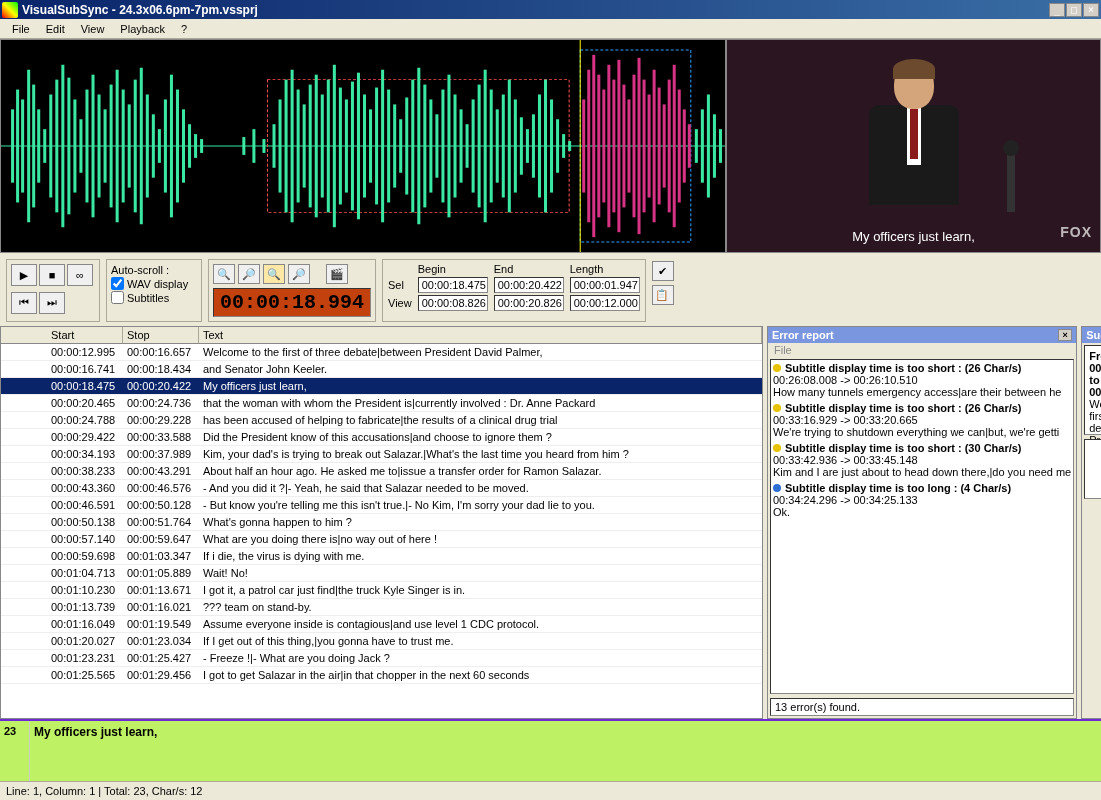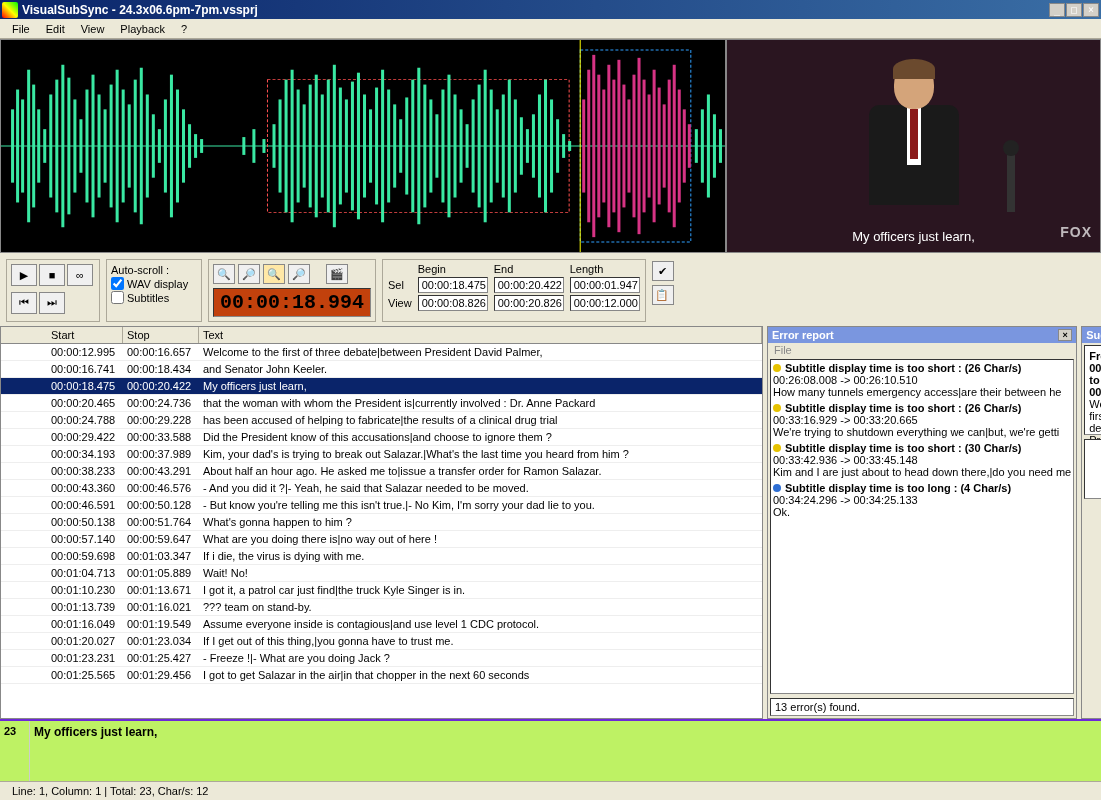--- a/index.html
+++ b/index.html
@@ -73,21 +73,21 @@
 .err-time { font-size: 11px; }
 .err-txt { font-size: 11px; white-space: nowrap; overflow: hidden; text-overflow: ellipsis; }
 .err-count { border: 1px inset #888; background: #fff; margin: 2px; padding: 2px 4px; font-size: 11px; }
 .sugg-body { background:#fff; border:1px inset #888; margin:2px; padding:4px; font-size:11px; height:90px; }
 .sugg-bottom { background:#fff; border:1px inset #888; margin:2px; height:60px; }
 
 .editor-area { display: flex; border-top: 2px solid #6d28d9; background: #bef264; height: 62px; }
 .editor-num { width: 30px; padding: 4px; font-weight: bold; border-right: 1px solid #ccc; }
 .editor-text { flex: 1; padding: 4px; font-weight: bold; font-size: 12px; }
 
-.statusbar { border-top: 1px solid #aca899; background: #ece9d8; height: 19px; padding: 2px 12px; font-size: 11px; display:flex; align-items:center; }
+.statusbar { border-top: 1px solid #aca899; background: #ece9d8; height: 19px; padding: 2px 6px; font-size: 11px; display:flex; align-items:center; }
 </style>
 </head>
 <body>
 
 <div class="titlebar">
   <div class="titlebar-icon"></div>
   <div class="titlebar-title">VisualSubSync - 24.3x06.6pm-7pm.vssprj</div>
   <div class="titlebar-btns">
     <div class="tb-btn">_</div>
     <div class="tb-btn">□</div>

